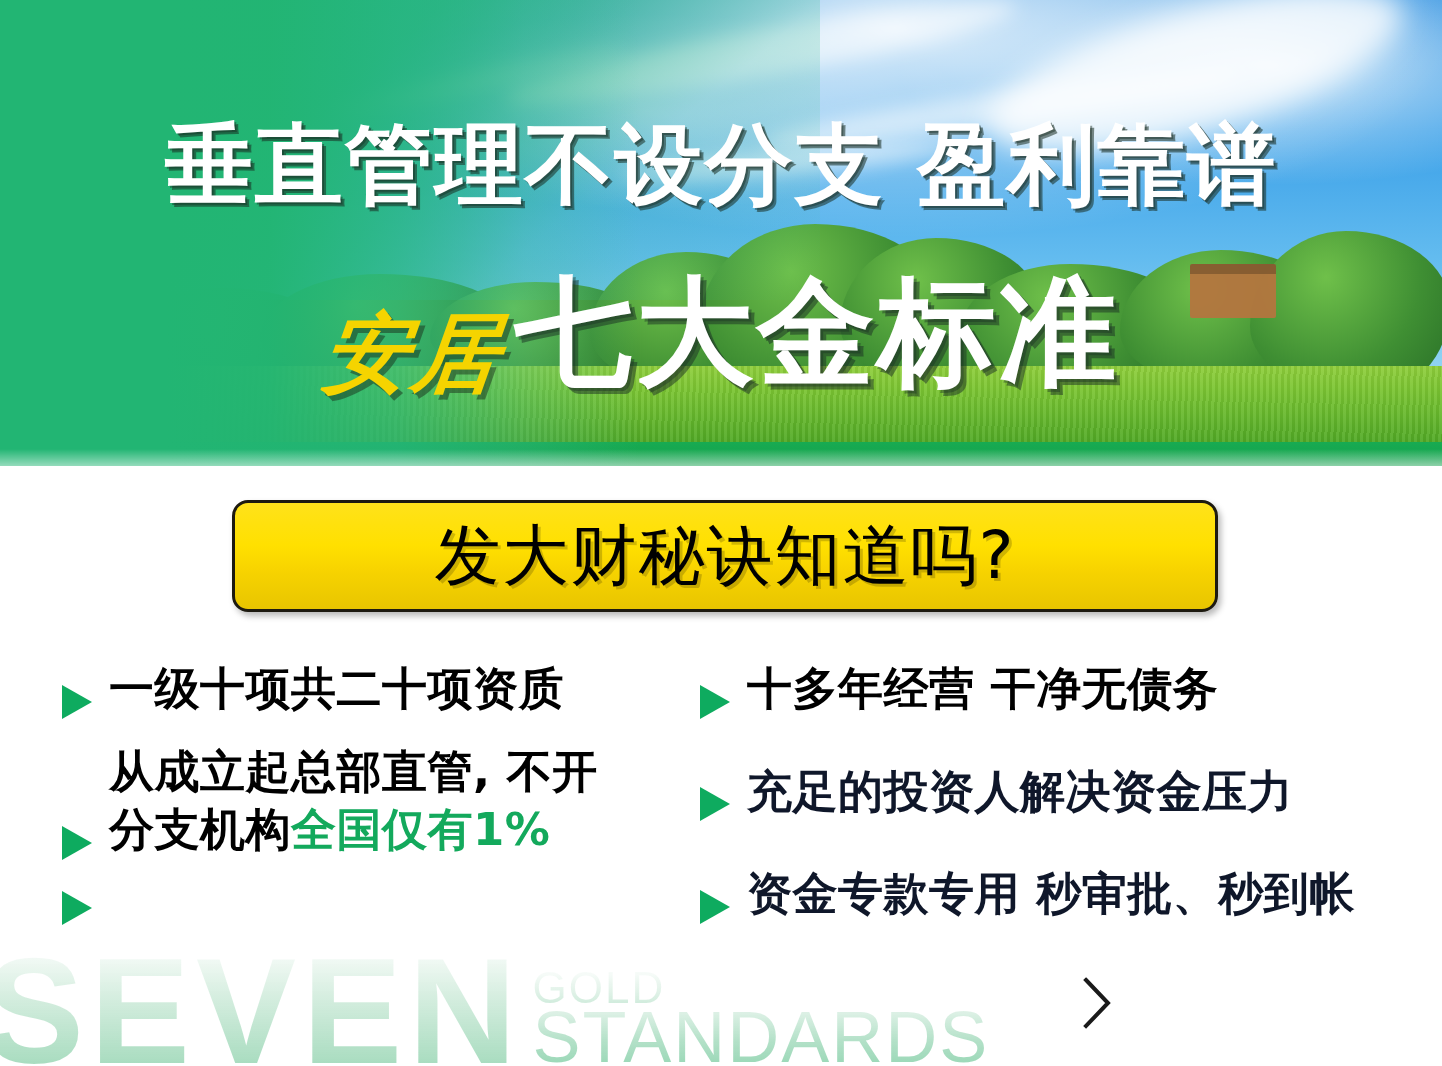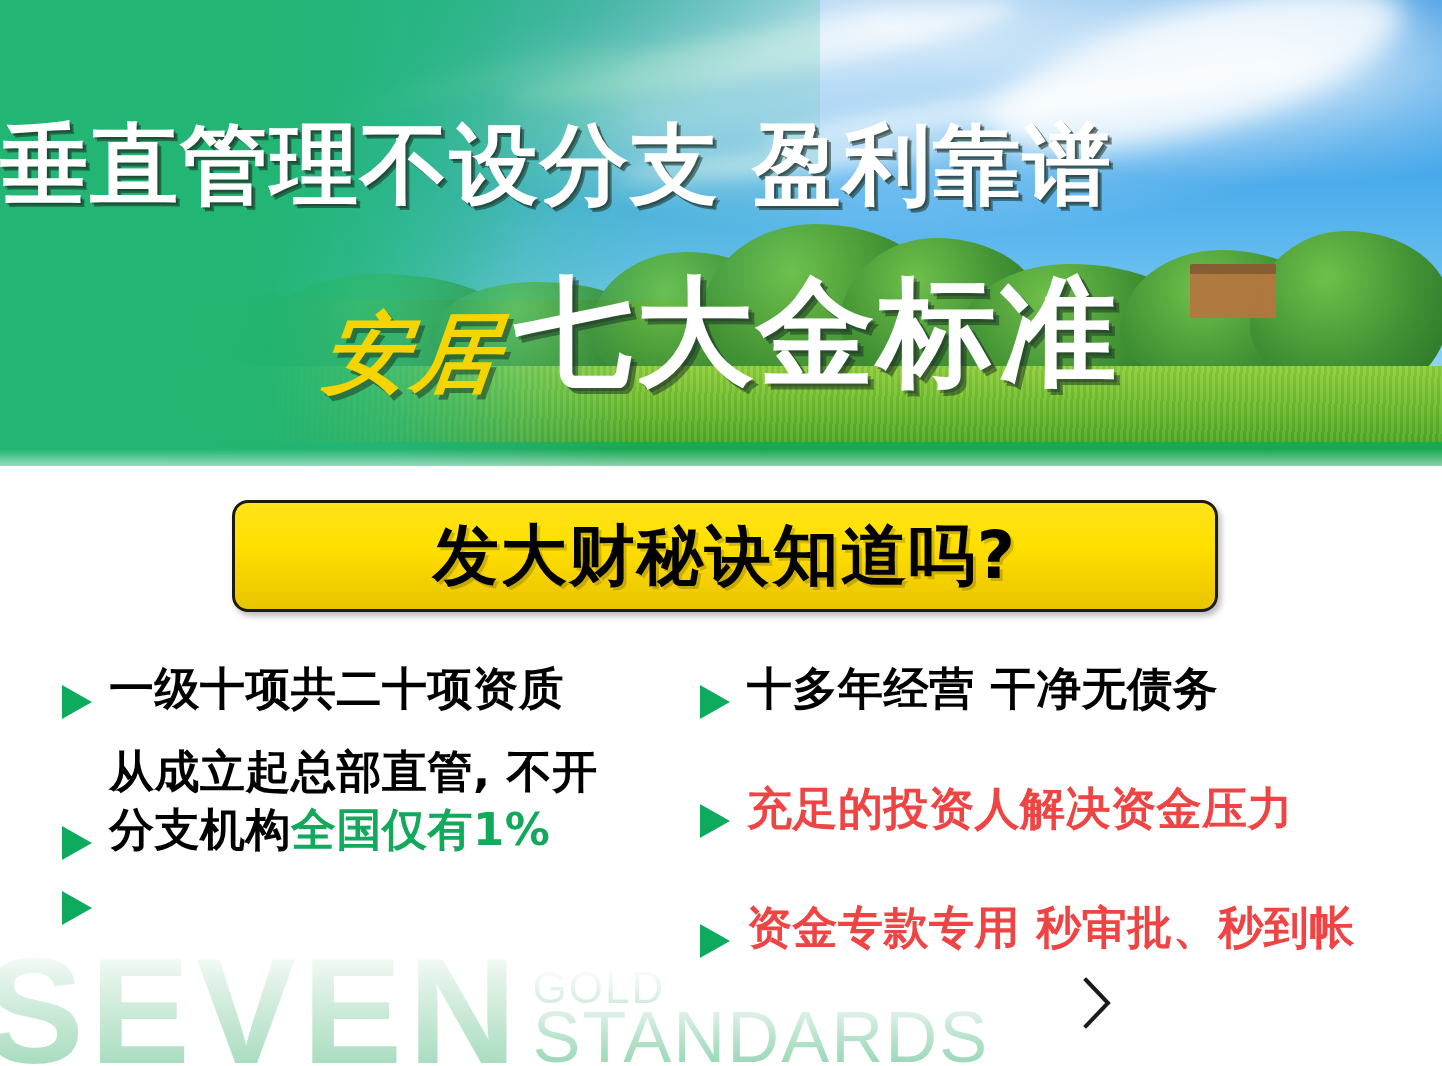--- a/index.html
+++ b/index.html
@@ -39,53 +39,53 @@
 
   
   .leftmask{position:absolute;left:0;top:0;bottom:0;width:640px;
     background:linear-gradient(90deg,#22b573 0%,#22b573 26%,rgba(34,181,115,.96) 42%,rgba(40,184,128,.7) 62%,rgba(60,190,150,.28) 82%,rgba(80,195,170,0) 100%);}
   .topgreen{position:absolute;left:0;top:0;width:820px;height:300px;
     background:linear-gradient(140deg,#1fb06f 0%,rgba(35,179,116,.85) 38%,rgba(60,190,150,.25) 70%,rgba(80,195,175,0) 100%);}
   .herofade{position:absolute;left:0;right:0;bottom:-1px;height:18px;
     background:linear-gradient(180deg,rgba(255,255,255,0),rgba(255,255,255,.55));}
 
   
-  .h1{position:absolute;left:0;right:0;top:120px;text-align:left;
+  .h1{position:absolute;left:0;right:0;top:120px;text-align:center;
       font-family:"DejaVu Sans","Liberation Sans",sans-serif;
       font-size:88px;font-weight:700;letter-spacing:2px;color:#ffffff;line-height:1.02;
       text-shadow:4px 4px 0 rgba(25,45,35,.55), 2px 2px 0 rgba(25,45,35,.45);white-space:nowrap;}
   .h2{position:absolute;left:0;right:0;top:272px;text-align:center;white-space:nowrap;line-height:1.02;
       font-family:"DejaVu Sans","Liberation Sans",sans-serif;}
   .h2 .anju{display:inline-block;font-size:86px;font-weight:700;font-style:italic;color:#f5d400;
       letter-spacing:4px;transform:skewX(-6deg);vertical-align:-10px;
       text-shadow:5px 5px 0 rgba(25,45,25,.5);}
   .h2 .seven{display:inline-block;font-size:118px;font-weight:700;color:#ffffff;letter-spacing:3px;
       margin-left:12px;text-shadow:6px 6px 0 rgba(25,45,35,.5), 3px 3px 0 rgba(25,45,35,.4);}
 
   
   .ybanner{position:absolute;left:232px;top:500px;width:980px;height:106px;
     border:3px solid #1d1a10;border-radius:16px;
     background:linear-gradient(180deg,#ffe21a 0%,#ffe000 40%,#f8d400 62%,#e8c500 100%);
     box-shadow:3px 4px 6px rgba(0,0,0,.28);
     display:flex;align-items:center;justify-content:center;}
   .ybanner span{font-family:"DejaVu Sans","Liberation Sans",sans-serif;
-    font-size:66px;font-weight:700;color:#000;letter-spacing:2px;white-space:nowrap;
+    font-size:66px;font-weight:400;color:#000;letter-spacing:2px;white-space:nowrap;
     text-shadow:3px 3px 0 rgba(0,0,0,.18);}
 
   
   .cols{position:absolute;left:0;top:660px;width:1442px;height:320px;}
   .col{position:absolute;top:0;}
   .colL{left:62px;width:640px;}
   .colR{left:700px;width:710px;}
   .bullet{display:flex;align-items:flex-end;margin-bottom:10px;}
   .tri{flex:0 0 auto;width:0;height:0;margin-top:13px;margin-right:17px;
     border-left:30px solid #0eab5f;border-top:17px solid transparent;border-bottom:17px solid transparent;}
   .btext{font-family:"DejaVu Sans","Liberation Sans",sans-serif;
     font-size:45px;font-weight:700;color:#000;line-height:1.30;letter-spacing:.5px;}
-  .btext.green{color:#ef4444;margin-top:17px;}
+  .btext.green{color:#0f172a;}
   .btext .g{color:#13a95c;}
   .colL .bullet:nth-child(1){margin-bottom:24px;}
   .colL .bullet:nth-child(2){margin-bottom:18px;}
   .colR .bullet{margin-bottom:44px;}
 
   
   .wm{position:absolute;left:-16px;top:950px;pointer-events:none;user-select:none;display:flex;align-items:flex-end;}
   .wmSeven{font-family:"Liberation Sans","DejaVu Sans",sans-serif;font-size:150px;font-weight:700;
     letter-spacing:6px;line-height:.82;
     background:linear-gradient(180deg,rgba(190,226,203,.12) 0%,rgba(173,221,193,.55) 42%,rgba(158,216,184,.95) 100%);

